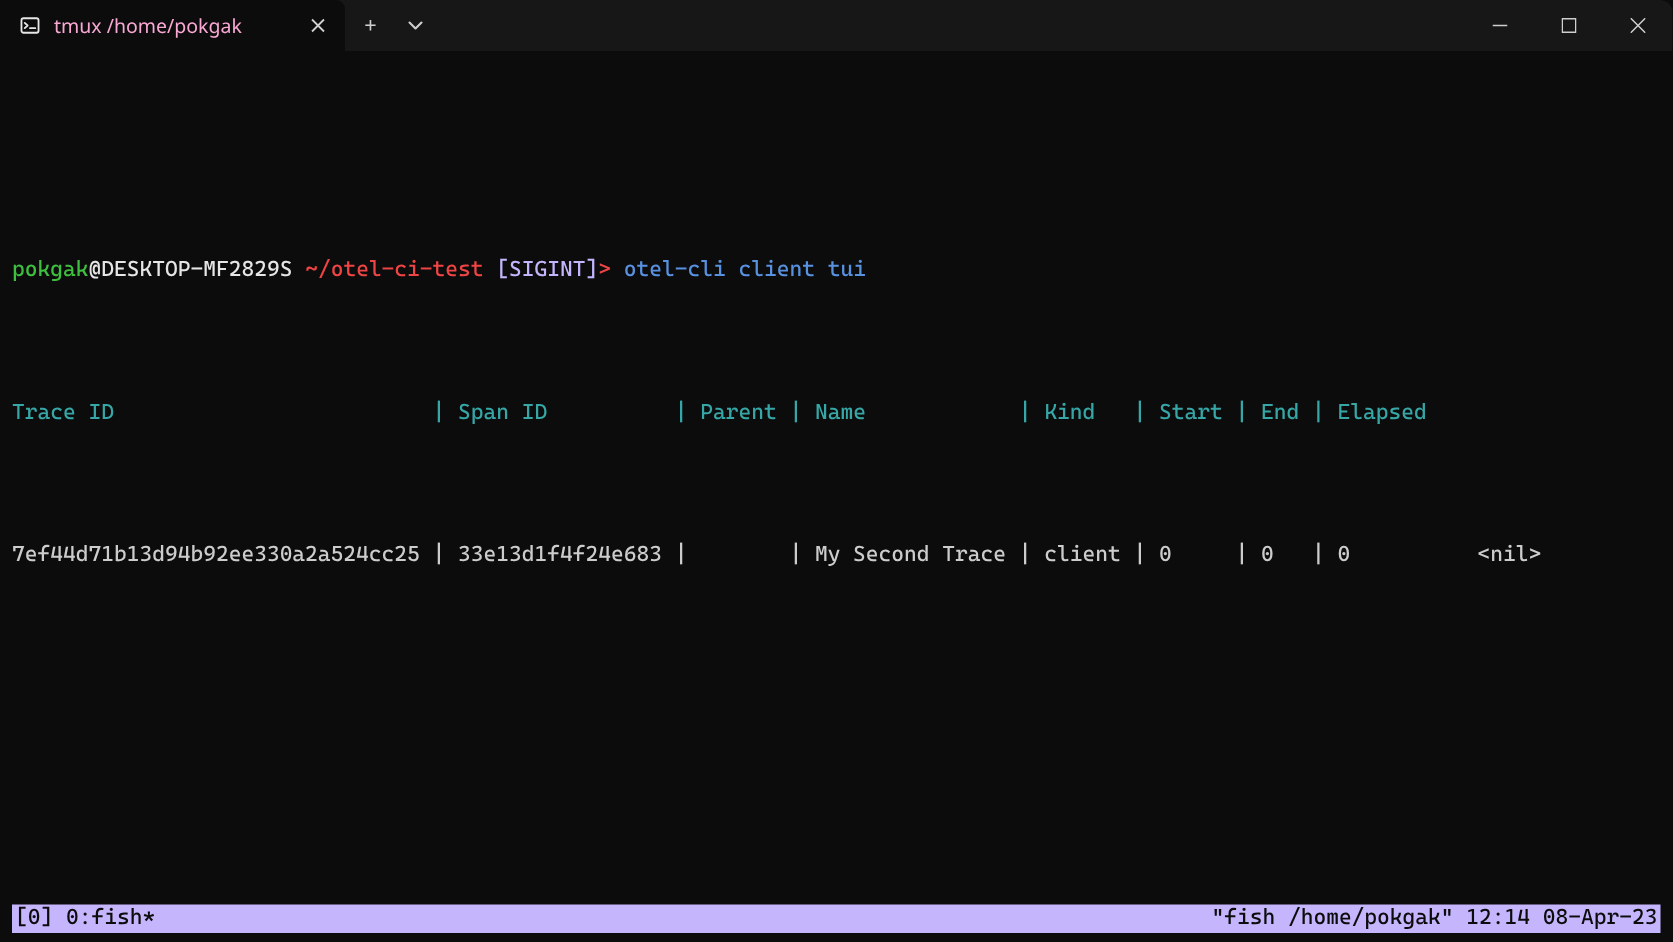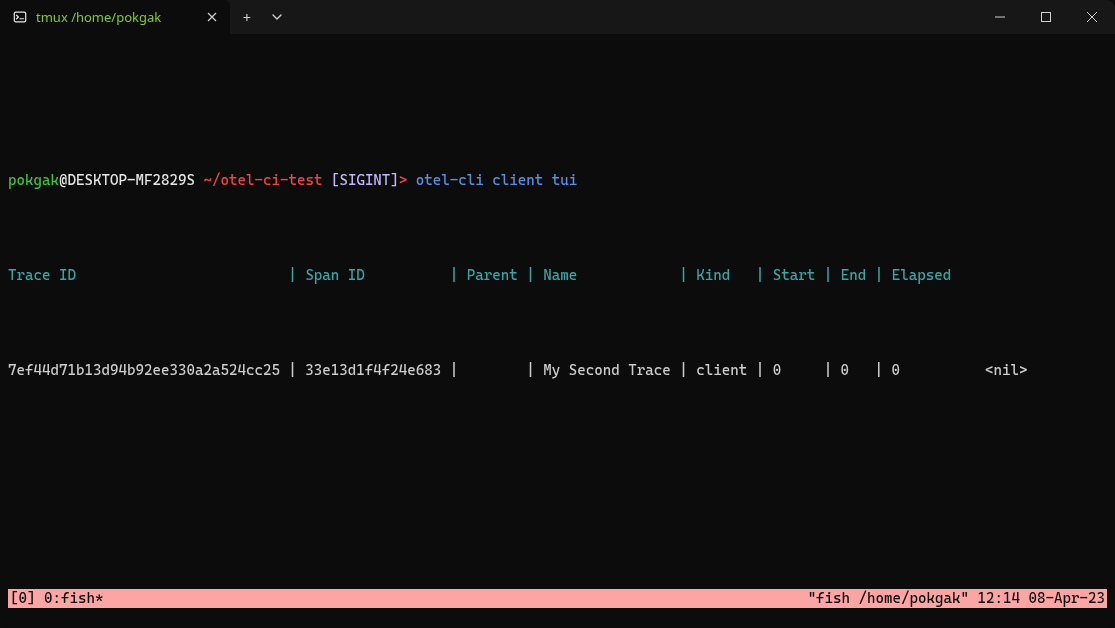--- a/index.html
+++ b/index.html
@@ -21,21 +21,21 @@
     align-items: stretch;
     user-select: none;
     border-radius: 8px 8px 0 0;
   }
   .tab {
     display: flex;
     align-items: center;
     gap: 8px;
     padding: 0 10px 0 12px;
     background: #0c0c0c;
-    color: #84cc16;
+    color: #f9a8d4;
     font-family: "Segoe UI", system-ui, sans-serif;
     font-size: 13px;
     min-width: 230px;
     border-top-left-radius: 8px;
     border-top-right-radius: 6px;
     position: relative;
   }
   .tab .ticon {
     width: 16px; height: 16px;
     display: inline-flex; align-items: center; justify-content: center;
@@ -83,24 +83,24 @@
   .c-cyan   { color: #ef4444; }
   .c-red    { color: #c4b5fd; }
   .c-blue   { color: #5891e0; }
   .c-white  { color: #e6e6e6; }
   .c-grey   { color: #cccccc; }
   .c-header { color: #37a6a6; font-weight: normal; }
 
   
   .statusbar {
     position: absolute;
-    left: 8px; right: 8px; bottom: 20px;
+    left: 8px; right: 8px; bottom: 6px;
     height: 19px;
     display: flex;
-    background: #fca5a5;
+    background: #c4b5fd;
     color: #0c0c0c;
     padding: 0 2px;
     align-items: center;
   }
   .statusbar .sbspacer { flex: 1; }
 </style>
 </head>
 <body>
 
 <div class="titlebar">

